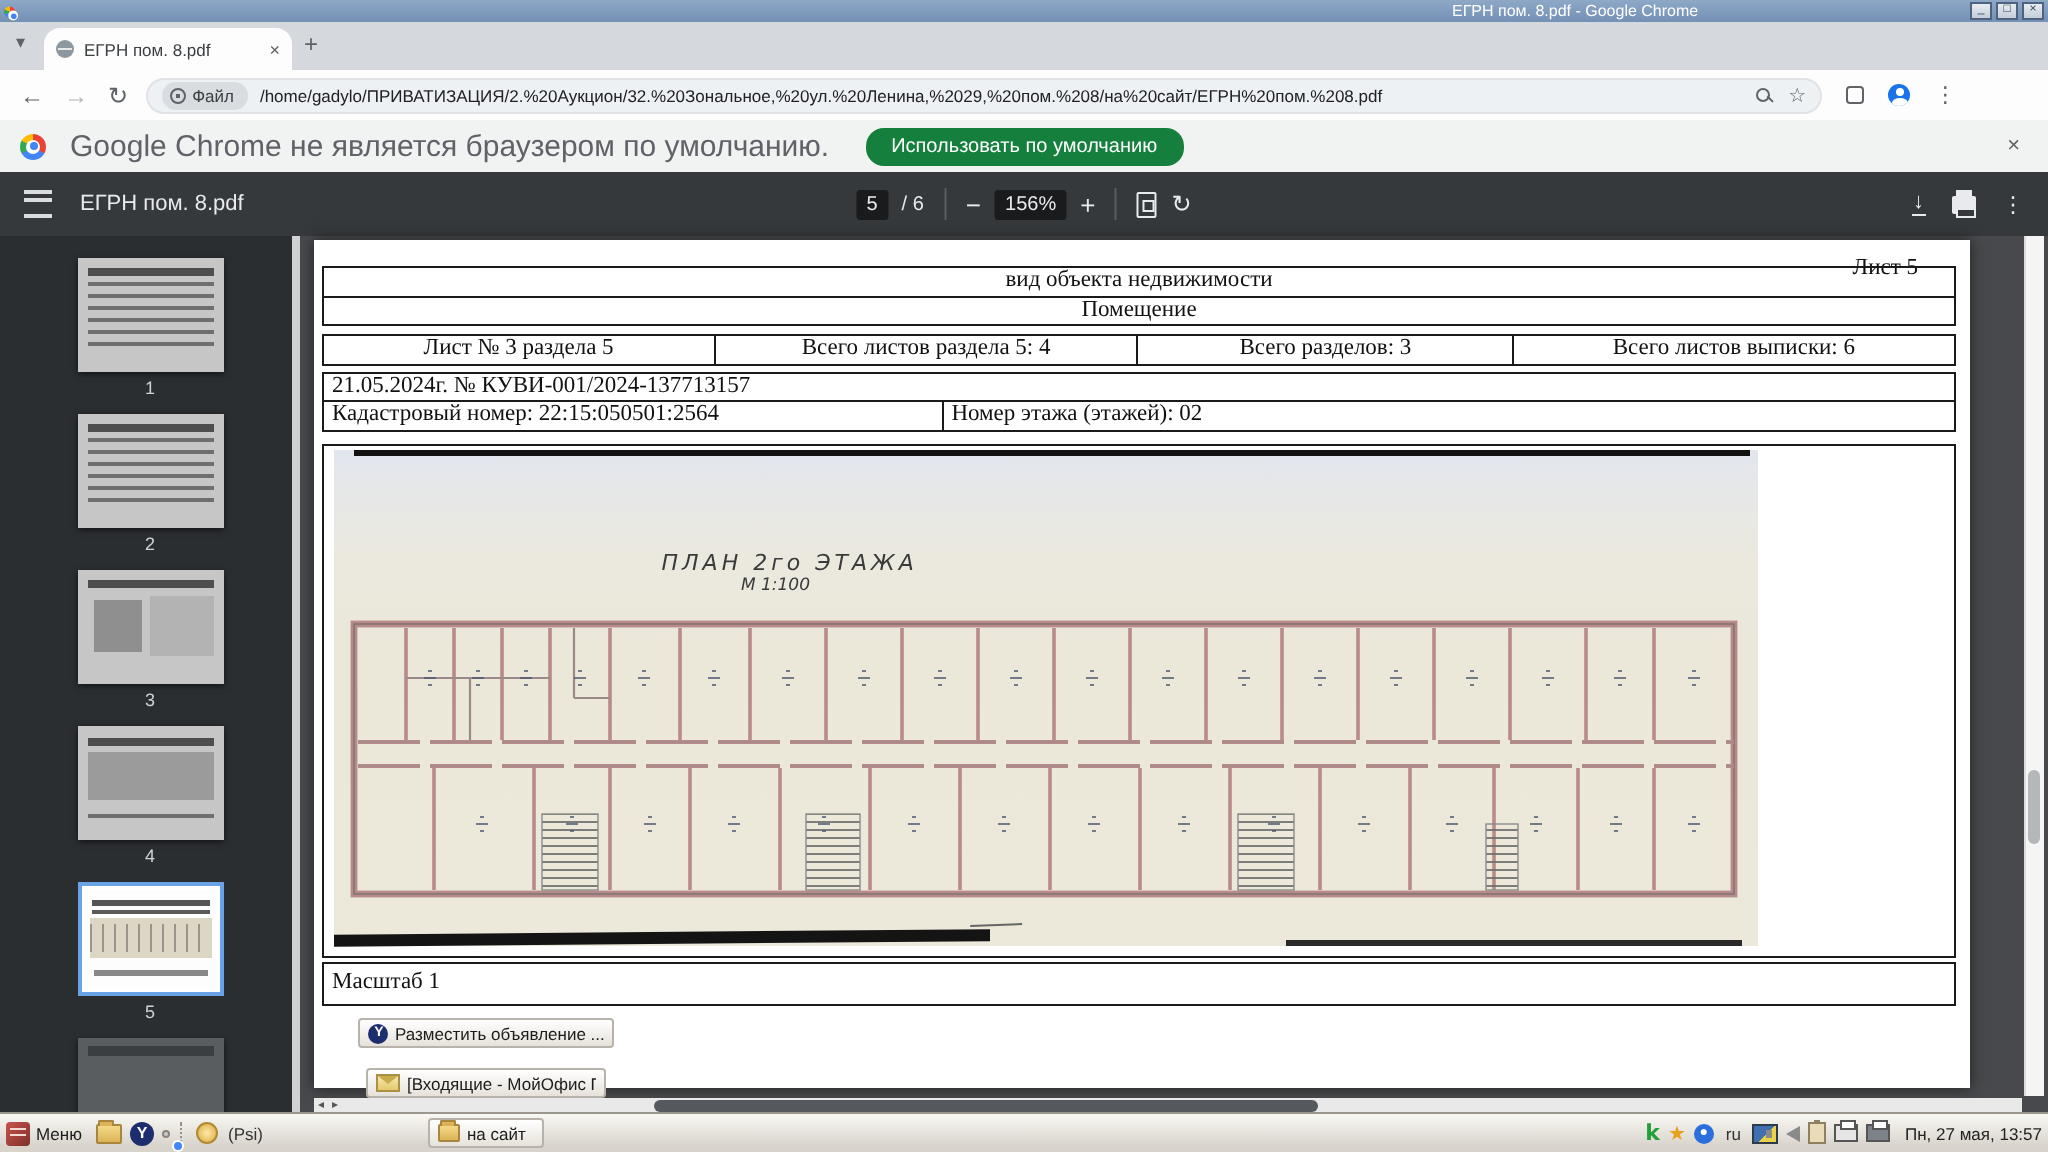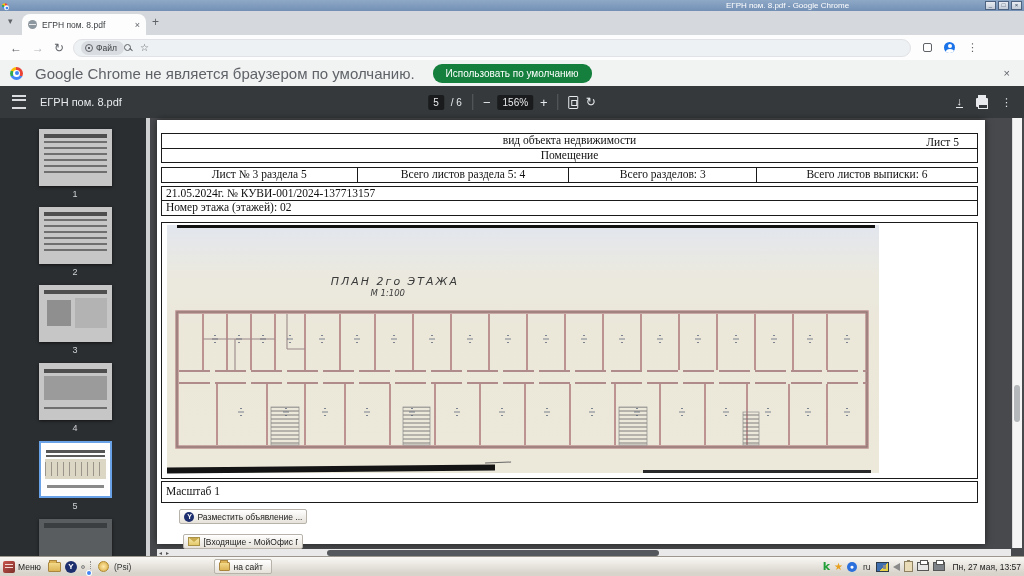--- a/index.html
+++ b/index.html
@@ -111,21 +111,21 @@
     background-size:59px 3px,59px 2px,59px 14px,61px 20px,57px 3px;
     background-position:3px 5px,3px 10px,2px 17px,2px 14px,4px 40px;}
   .t-dark{background:#5a5d60;background-image:linear-gradient(#3b3e41 0 0);
     background-size:63px 5px;background-position:5px 4px;background-repeat:no-repeat;}
   .pg-num{font-size:9px;color:#d0d2d4;margin-top:3px;font-family:"Liberation Sans",sans-serif;}
 
   
   .viewer{flex:1;position:relative;background:#47494c;}
   .page{position:absolute;left:7px;top:2px;width:828px;height:424px;background:#fff;
     box-shadow:0 0 7px rgba(0,0,0,.55);font-family:"Liberation Serif",serif;color:#111;}
-  .sheet-label{position:absolute;top:16px;right:26px;font-size:11.5px;}
+  .sheet-label{position:absolute;top:8px;right:26px;font-size:11.5px;}
   .dbox{position:absolute;left:4px;width:817px;border:1.5px solid #1a1a1a;box-sizing:border-box;font-size:11.5px;}
   .hdr{top:13px;height:30px;}
   .hdr .r{height:13.5px;text-align:center;line-height:13px;}
   .hdr .r:first-child{border-bottom:1px solid #1a1a1a;}
   .meta{top:47px;height:16px;display:flex;}
   .meta div{border-right:1px solid #1a1a1a;text-align:center;line-height:13px;box-sizing:border-box;}
   .meta div:last-child{border-right:none;}
   .daterow{top:66px;height:15px;line-height:12px;padding-left:4px;}
   .cadrow{top:80px;height:16px;display:flex;line-height:13px;}
   .cadrow .c1{width:38%;border-right:1px solid #1a1a1a;padding-left:4px;box-sizing:border-box;}
@@ -235,20 +235,21 @@
 
 <div class="addressbar">
   <div class="nav-ico">←</div>
   <div class="nav-ico disabled">→</div>
   <div class="nav-ico">↻</div>
   <div class="omnibox">
     <div class="chip">
       <span class="chip-ico"></span>
       <span>Файл</span>
     </div>
+    <div class="url">/home/gadylo/ПРИВАТИЗАЦИЯ/2.%20Аукцион/32.%20Зональное,%20ул.%20Ленина,%2029,%20пом.%208/на%20сайт/ЕГРН%20пом.%208.pdf</div>
     <div class="omni-right">
       <span class="mag"></span>
       <span class="star">☆</span>
     </div>
   </div>
   <div class="bar-right">
     <span class="ext-ico"></span>
     <span class="person"></span>
     <span class="dots">⋮</span>
   </div>
@@ -325,20 +326,21 @@
       <div class="dbox meta">
         <div style="width:24%">Лист № 3 раздела 5</div>
         <div style="width:26%">Всего листов раздела 5: 4</div>
         <div style="width:23%">Всего разделов: 3</div>
         <div style="width:27%">Всего листов выписки: 6</div>
       </div>
 
       <div class="dbox daterow">21.05.2024г. № КУВИ-001/2024-137713157</div>
 
       <div class="dbox cadrow">
+        <div class="c1">Кадастровый номер: 22:15:050501:2564</div>
         <div class="c2">Номер этажа (этажей): 02</div>
       </div>
 
       <div class="dbox plancell">
         <div class="photo">
           <div class="plan-title">ПЛАН 2го ЭТАЖА</div>
           <div class="plan-scale">М 1:100</div>
           <svg id="plan" class="plan-svg" width="696" height="142" viewBox="0 0 696 142">
             <defs>
               <pattern id="st" width="6" height="4" patternUnits="userSpaceOnUse">

